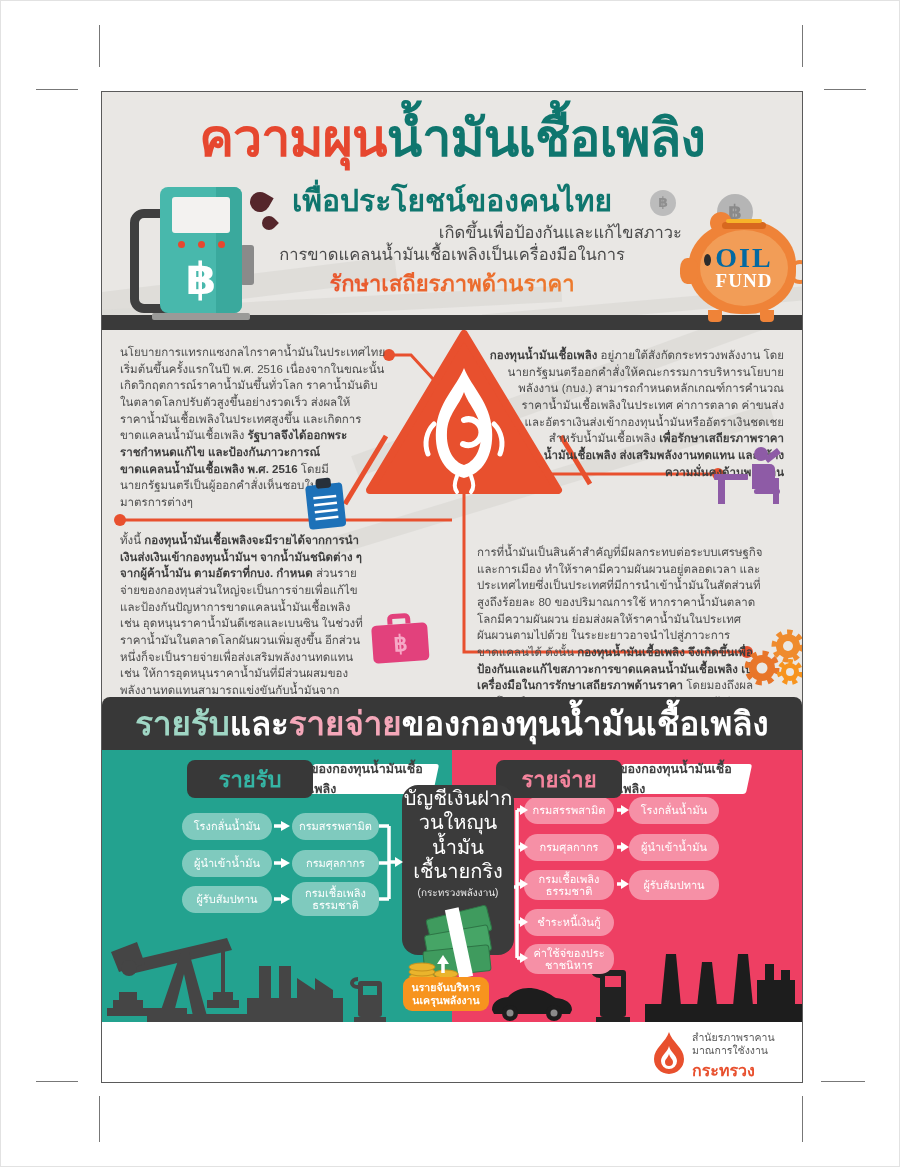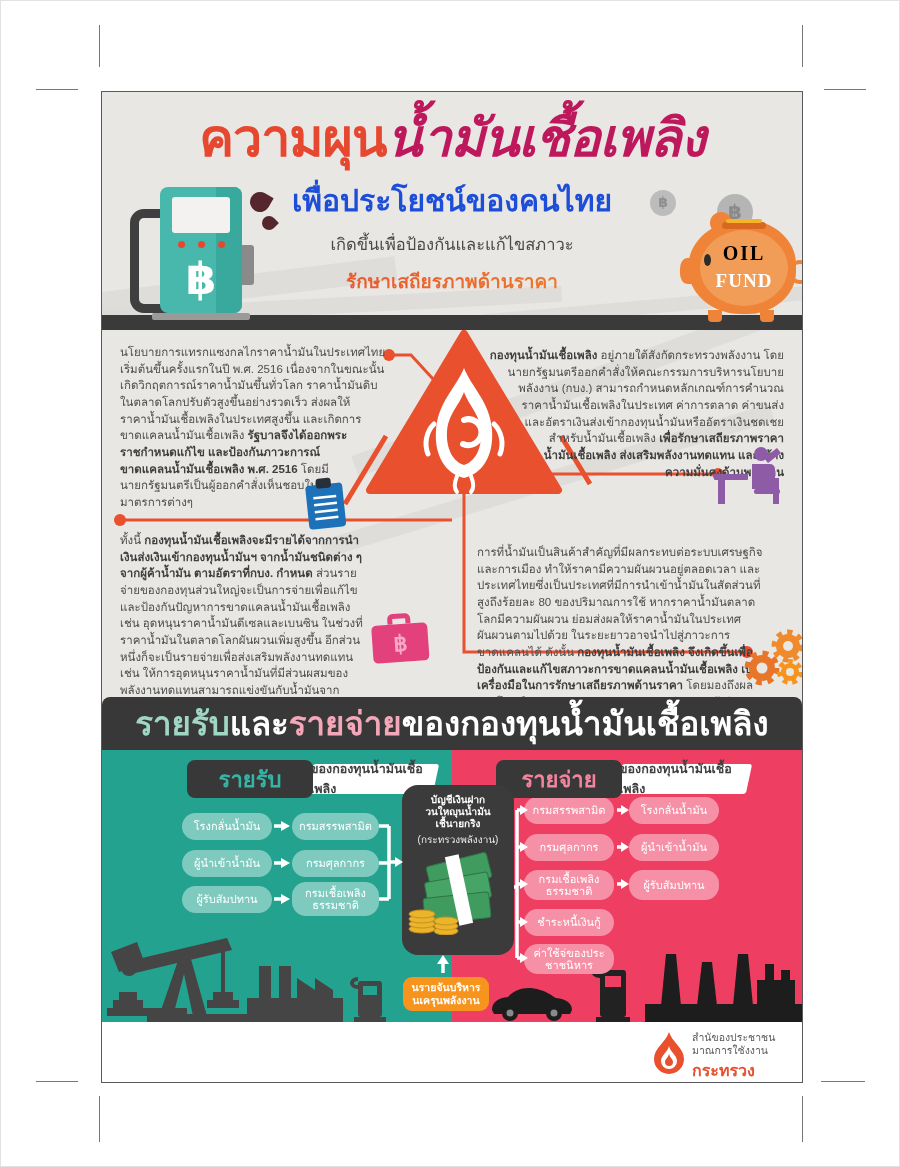--- a/index.html
+++ b/index.html
@@ -4,44 +4,44 @@
 <style>
   html,body{margin:0;padding:0;background:#fff;}
   .canvas{position:relative;width:900px;height:1167px;background:#fff;border:1px solid #e2e2e2;box-sizing:border-box;
           font-family:"Liberation Sans","DejaVu Sans",sans-serif;color:#4d4d4d;overflow:hidden;}
   .ab{position:absolute;}
   .crop{position:absolute;background:#777;}
   
   .art{position:absolute;left:100px;top:90px;width:700px;height:990px;background:#e9e7e4;border:1px solid #5a5a5a;box-sizing:content-box;overflow:hidden;}
   .ctr{text-align:center;}
   .title{font-weight:bold;font-size:52px;letter-spacing:-1px;line-height:1;}
-  .t-red{color:#e6472f;} .t-or{color:#be185d;font-style:italic;}
-  .subtitle{font-weight:bold;font-size:30px;color:#1d4ed8;}
+  .t-red{color:#e6472f;} .t-or{color:#0f766e;}
+  .subtitle{font-weight:bold;font-size:30px;color:#0f766e;}
   .tag{font-size:16.5px;color:#4a4a4a;line-height:1.3;}
-  .tag3{font-weight:bold;font-size:19px;background:linear-gradient(90deg,#e6472f,#ef8b2d);-webkit-background-clip:text;background-clip:text;color:transparent;}
+  .tag3{font-weight:bold;font-size:22px;background:linear-gradient(90deg,#e6472f,#ef8b2d);-webkit-background-clip:text;background-clip:text;color:transparent;}
   .para{font-size:11.5px;line-height:1.45;color:#4d4d4d;text-align:left;}
   .para b{color:#3e3e3e;}
   .streak{position:absolute;background:#dbd9d6;opacity:.75;}
   .road{position:absolute;left:0;width:700px;height:15px;background:#3a3a3a;z-index:6;}
   
   .banner{position:absolute;left:0;top:605px;width:700px;height:53px;background:#383838;border-radius:8px 8px 0 0;z-index:7;
           display:flex;align-items:center;justify-content:center;font-weight:bold;font-size:33px;}
   .panel-teal{position:absolute;left:0;top:658px;width:350px;height:272px;background:#23a28f;z-index:6;}
   .panel-pink{position:absolute;left:350px;top:658px;width:350px;height:272px;background:#ee3f63;z-index:6;}
   .badge{position:absolute;background:#383838;border-radius:8px;display:flex;align-items:center;justify-content:center;
          font-weight:bold;font-size:22px;z-index:9;}
   .badge-suffix{position:absolute;background:#fff;transform:skewX(-12deg);display:flex;align-items:center;justify-content:center;
          font-weight:bold;font-size:12.5px;color:#3f3f3f;border-radius:3px;z-index:8;}
   .fbox{position:absolute;border-radius:14px;display:flex;align-items:center;justify-content:center;
         color:#fff;font-size:11px;line-height:1.1;text-align:center;z-index:8;padding:1px 3px;box-sizing:border-box;}
   .fbox.teal{background:#7fcabe;}
   .fbox.pink{background:#f690a6;}
   .fundbox{position:absolute;left:300px;top:693px;width:112px;height:170px;background:#3b3b3b;border-radius:16px;z-index:9;
            color:#fff;text-align:center;}
-  .fundbox .l1{font-weight:bold;font-size:10px;line-height:1.22;padding-top:9px;}
+  .fundbox .l1{font-weight:normal;font-size:20px;line-height:1.22;padding-top:1px;}
   .fundbox .l2{font-size:10px;color:#eee;margin-top:1px;}
   .instbox{position:absolute;left:301px;top:885px;width:86px;height:34px;background:#f7941e;border-radius:9px;z-index:10;
            color:#fff;font-weight:bold;font-size:10.5px;line-height:1.2;display:flex;align-items:center;justify-content:center;text-align:center;}
   .sil{position:absolute;z-index:7;}
   .footer-white{position:absolute;left:0;top:930px;width:700px;height:60px;background:#fff;z-index:8;}
   .shape-r{float:right;width:60px;height:150px;shape-outside:polygon(100% 18%,0 100%,100% 100%);}
   .shape-l{float:left;width:72px;height:145px;shape-outside:polygon(0 20%,100% 100%,0 100%);}
 </style>
 </head>
 <body>
@@ -62,21 +62,22 @@
     <div class="streak" style="left:-15px;top:183px;width:310px;height:24px;transform:rotate(-7deg);"></div>
     <div class="streak" style="left:-10px;top:206px;width:470px;height:16px;transform:rotate(-3deg);"></div>
     <div class="streak" style="left:380px;top:208px;width:330px;height:14px;transform:rotate(-5deg);"></div>
     <div class="streak" style="left:240px;top:290px;width:430px;height:22px;transform:rotate(-20deg);"></div>
     <div class="streak" style="left:210px;top:380px;width:470px;height:18px;transform:rotate(-17deg);"></div>
 
     <div class="ab ctr" style="left:0;top:20px;width:700px;">
       <span class="title t-red">ความผุน</span><span class="title t-or">น้ำมันเชื้อเพลิง</span>
     </div>
     <div class="ab ctr subtitle" style="left:100px;top:85px;width:500px;">เพื่อประโยชน์ของคนไทย</div>
-    <div class="ab ctr tag" style="left:120px;top:142px;width:460px;">เกิดขึ้นเพื่อป้องกันและแก้ไขสภาวะ</div>
+    <div class="ab ctr tag" style="left:120px;top:130px;width:460px;text-align:right;">เกิดขึ้นเพื่อป้องกันและแก้ไขสภาวะ</div>
+    <div class="ab ctr tag" style="left:120px;top:152px;width:460px;">การขาดแคลนน้ำมันเชื้อเพลิงเป็นเครื่องมือในการ</div>
     <div class="ab ctr tag3" style="left:120px;top:174px;width:460px;">รักษาเสถียรภาพด้านราคา</div>
 
     <div class="ab" style="left:28px;top:95px;width:130px;height:132px;z-index:7;">
       <div class="ab" style="left:0;top:22px;width:36px;height:86px;border:9px solid #3f3f3f;border-radius:14px;"></div>
       <div class="ab" style="left:110px;top:58px;width:14px;height:40px;background:#8a8a8a;border-radius:3px;"></div>
       <div class="ab" style="left:30px;top:0;width:82px;height:126px;background:#48b8ac;border-radius:8px;"></div>
       <div class="ab" style="left:86px;top:0;width:26px;height:126px;background:#3aa99d;border-radius:0 8px 8px 0;"></div>
       <div class="ab" style="left:42px;top:10px;width:58px;height:36px;background:#f3f2f0;border-radius:3px;"></div>
       <div class="ab" style="left:48px;top:54px;width:50px;height:8px;">
         <span style="position:absolute;left:0;width:7px;height:7px;border-radius:50%;background:#e6472f;"></span>
@@ -100,21 +101,21 @@
       <div class="ab" style="left:28px;top:-2px;width:22px;height:22px;background:#ef8338;border-radius:50% 50% 0 50%;transform:rotate(10deg);"></div>
       <div class="ab" style="left:6px;top:6px;width:108px;height:94px;background:#ef8338;border-radius:52% 48% 46% 50%;"></div>
       <div class="ab" style="left:18px;top:16px;width:88px;height:76px;background:#f29d57;border-radius:50%;"></div>
       <div class="ab" style="left:-2px;top:44px;width:18px;height:26px;background:#ef8338;border-radius:40%;"></div>
       <div class="ab" style="left:22px;top:40px;width:7px;height:12px;background:#2c2c2c;border-radius:50%;"></div>
       <div class="ab" style="left:40px;top:8px;width:44px;height:7px;background:#d8681f;border-radius:4px;"></div>
       <div class="ab" style="left:44px;top:5px;width:36px;height:4px;background:#f7b32a;border-radius:3px;"></div>
       <div class="ab" style="left:106px;top:46px;width:16px;height:16px;border:4px solid #ef8338;border-radius:50%;border-left-color:transparent;"></div>
       <div class="ab" style="left:26px;top:96px;width:14px;height:12px;background:#ef8338;border-radius:0 0 4px 4px;"></div>
       <div class="ab" style="left:78px;top:96px;width:14px;height:12px;background:#ef8338;border-radius:0 0 4px 4px;"></div>
-      <div class="ab ctr" style="left:18px;top:28px;width:88px;font-family:'Liberation Serif',serif;font-weight:bold;font-size:20px;letter-spacing:2px;color:#000000;">OIL</div>
+      <div class="ab ctr" style="left:18px;top:28px;width:88px;font-family:'Liberation Serif',serif;font-weight:bold;font-size:28px;letter-spacing:2px;color:#0369a1;">OIL</div>
       <div class="ab ctr" style="left:18px;top:56px;width:88px;font-family:'Liberation Serif',serif;font-weight:bold;font-size:19px;letter-spacing:1px;color:#fff;">FUND</div>
     </div>
 
     <div class="road" style="top:223px;"></div>
 
     <svg class="ab" style="left:262px;top:236px;z-index:4;" width="200" height="168" viewBox="0 0 200 168">
       <polygon points="100,6 194,162 6,162" fill="#e8502e" stroke="#e8502e" stroke-width="8" stroke-linejoin="round"></polygon>
       <path d="M100,40 C92,60 74,74 72,102 C70,128 82,146 100,150 C118,146 130,128 128,102 C126,74 108,60 100,40 Z" fill="#ffffff"></path>
       <path d="M100,64 C95,78 84,86 83,104 C82,122 90,134 100,137 C110,134 118,122 117,104 C116,86 105,78 100,64 Z" fill="#e8502e"></path>
       <path d="M100,92 a13,13 0 1 1 -1,24" fill="none" stroke="#ffffff" stroke-width="6" stroke-linecap="round"></path>
@@ -384,20 +385,20 @@
       </g>
     </svg>
 
     <div class="footer-white">
       <svg class="ab" style="left:552px;top:10px;" width="30" height="42" viewBox="0 0 30 42">
         <path d="M15,0 C18,10 30,16 30,27 A15,15 0 1 1 0,27 C0,16 12,10 15,0 Z" fill="#e8502e"></path>
         <path d="M15,14 C16,20 23,23 23,29 A8,8 0 1 1 7,29 C7,23 14,20 15,14 Z" fill="#ffffff"></path>
         <path d="M15,22 C16,26 19,27 19,30 A4,4 0 1 1 11,30 C11,27 14,26 15,22 Z" fill="#e8502e"></path>
       </svg>
       <div class="ab" style="left:590px;top:9px;font-size:10.5px;color:#5a5a5a;line-height:1.25;">
-        <div>สำนัของประชาชน</div>
+        <div>สำนัยรภาพราคาน</div>
         <div>มาณการใชังงาน</div>
       </div>
       <div class="ab" style="left:590px;top:36px;font-size:16px;font-weight:bold;color:#e8502e;">กระทรวงพลังงาน</div>
     </div>
 
   </div>
 </div>
 
 </body></html>

